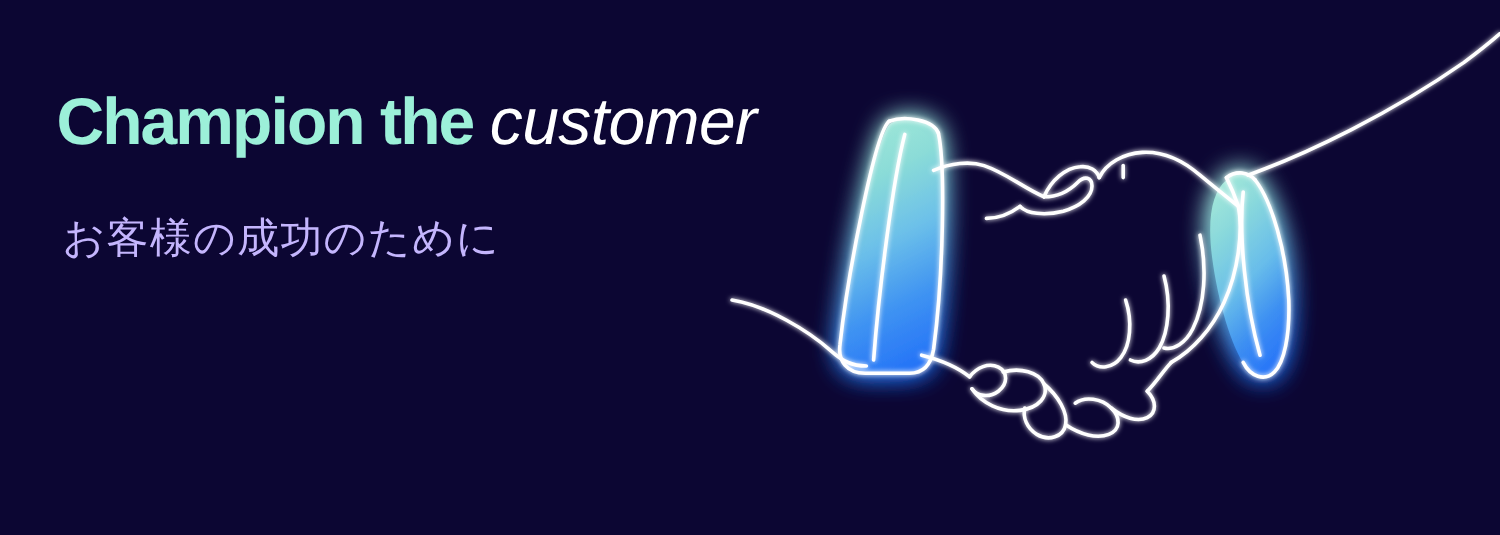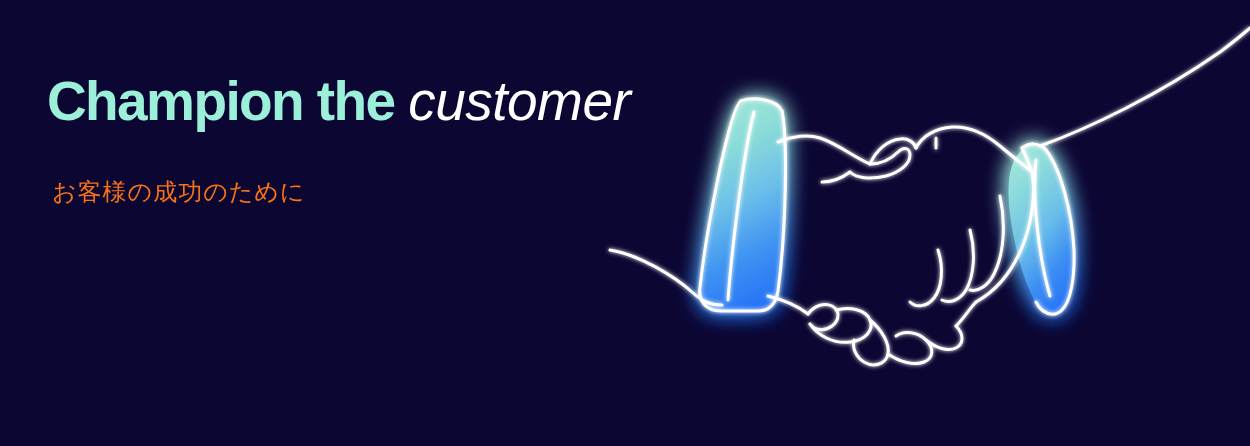--- a/index.html
+++ b/index.html
@@ -47,24 +47,24 @@
     font-weight: 400;
     font-style: italic;
     color: #ffffff;
     letter-spacing: -0.5px;
   }
   .subhead {
     position: absolute;
     left: 52px;
     top: 178px;
     margin: 0;
-    font-size: 24px;
+    font-size: 35px;
     line-height: 1.2;
     font-weight: 400;
-    color: #f97316;
+    color: #c4b5fd;
     letter-spacing: 1px;
     white-space: nowrap;
   }
   
   .art {
     position: absolute;
     right: 0;
     top: 0;
     width: 680px;
     height: 446px;

